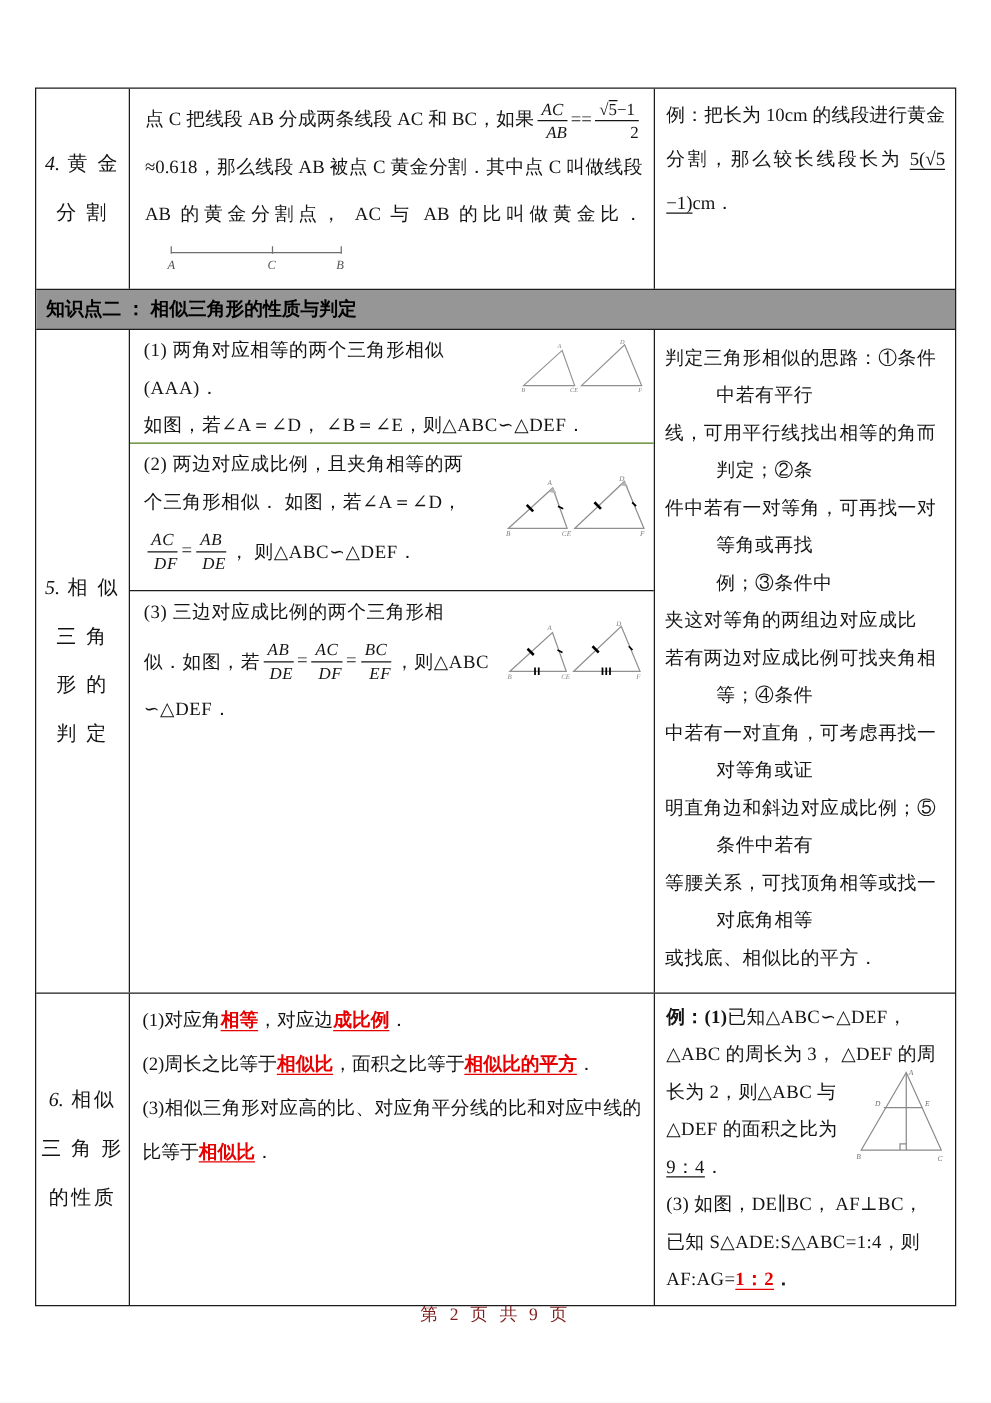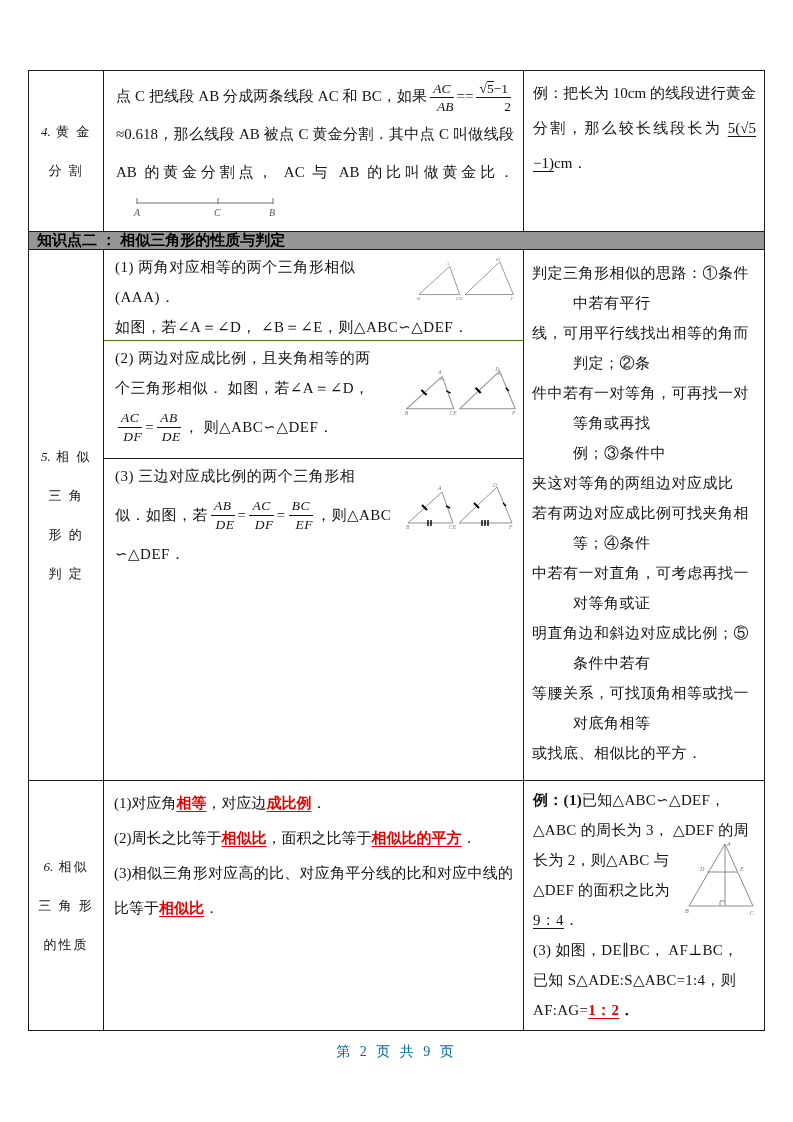--- a/index.html
+++ b/index.html
@@ -10,31 +10,31 @@
     font-family:"Liberation Serif","DejaVu Serif",serif;
     overflow:hidden;
   }
   .doc-table {
     position:absolute; left:28px; top:70px; width:737px;
     border:1px solid #1c1c1c;
   }
   .trow { display:flex; }
   .r4 { height:161px; border-bottom:1px solid #1c1c1c; }
   .kph {
-    height:18px; border-bottom:1px solid #1c1c1c; background:#969696;
+    height:32px; border-bottom:1px solid #1c1c1c; background:#969696;
     display:flex; align-items:center; padding-left:8px;
     font-family:"Liberation Sans","DejaVu Sans",sans-serif;
     font-weight:bold; font-size:15px; color:#000;
   }
   .r5 { height:531px; border-bottom:1px solid #1c1c1c; }
   .r6 { height:249px; }
   .c1 {
     width:75px; border-right:1px solid #1c1c1c; flex:none;
     display:flex; flex-direction:column; justify-content:center; align-items:center;
-    font-size:13px;
+    font-size:16px;
   }
   .c1 .lbl { line-height:39px; letter-spacing:2px; white-space:nowrap; }
   .c1 i { letter-spacing:0; }
   .c2 { width:420px; border-right:1px solid #1c1c1c; flex:none; position:relative; }
   .c3 { flex:1; position:relative; }
 
   .pad { padding:6px 9px 0 12px; font-size:15px; }
   .just { text-align:justify; }
 
   
@@ -71,21 +71,21 @@
   
   .props { padding:5px 10px 0 10px; font-size:15px; line-height:35px; }
   .hl { color:#e60000; font-weight:bold; text-decoration:underline; text-underline-offset:3px; }
   .ex6 { padding:4px 8px 0 9px; font-size:15px; }
   .ex6 .eln { line-height:30px; letter-spacing:0.3px; }
   .b { font-weight:bold; }
   .fig6 { position:absolute; right:5px; top:57px; }
 
   .footer {
     position:absolute; left:0; top:1043px; width:100%;
-    text-align:center; font-size:14px; letter-spacing:3px; color:#0369a1;
+    text-align:center; font-size:14px; letter-spacing:3px; color:#7f1d1d;
   }
   svg text { font-style:italic; }
 </style>
 </head>
 <body>
 
 <div class="page">
 
   <div class="doc-table">
 

